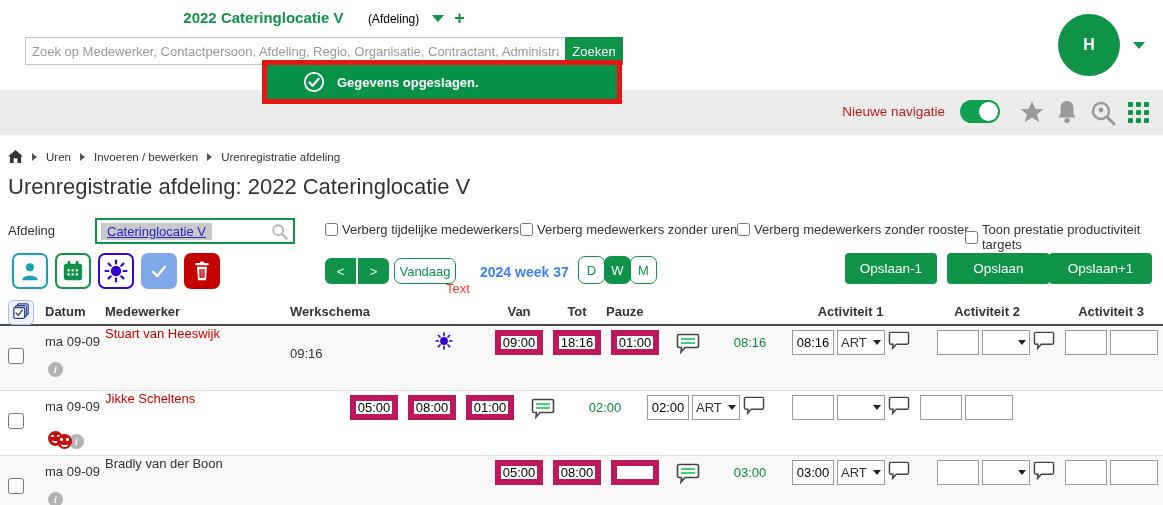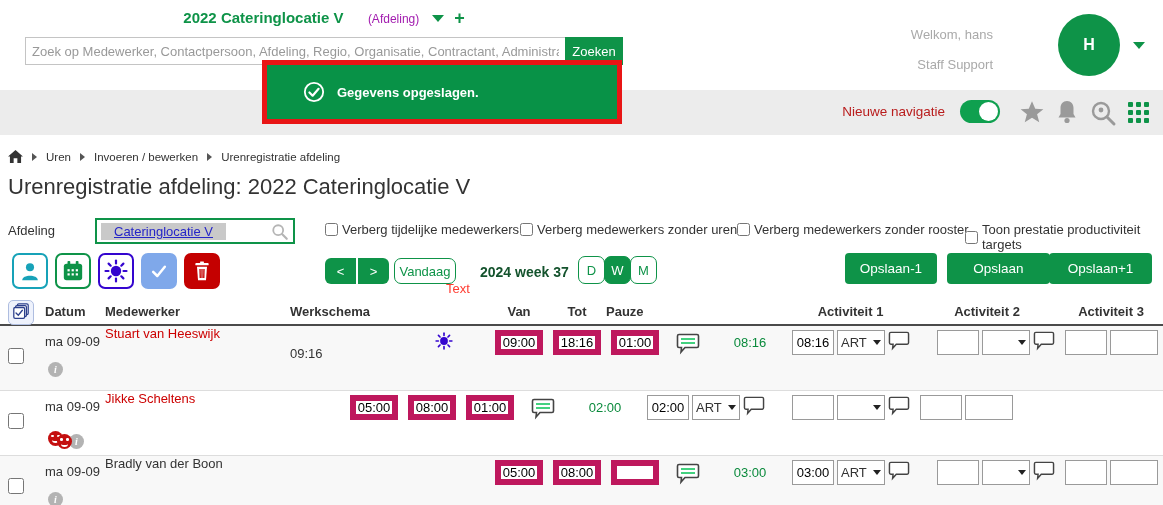--- a/index.html
+++ b/index.html
@@ -4,34 +4,34 @@
 <style>
   * { margin:0; padding:0; box-sizing:border-box; }
   html,body { width:1163px; height:505px; overflow:hidden; }
   body { font-family:"Liberation Sans", sans-serif; background:#fff; position:relative; color:#333; }
 
   
   .top-header { position:absolute; left:0; top:0; width:1163px; height:90px; background:#fff; }
   .center-cluster { position:absolute; left:25px; top:8px; width:598px; }
   .context-row { text-align:center; padding-bottom:8px; white-space:nowrap; }
   .context-title { color:#0e9348; font-weight:bold; font-size:15px; }
-  .context-suffix { color:#a21caf; font-size:12px; margin-left:20px; }
+  .context-suffix { color:#000000; font-size:12px; margin-left:20px; }
   .caret-down-green { display:inline-block; width:0; height:0; border-left:6px solid transparent; border-right:6px solid transparent; border-top:7px solid #0e9348; margin:0 6px 1px 8px; vertical-align:middle; }
   .plus-glyph { color:#0e9348; font-weight:bold; font-size:18px; vertical-align:middle; cursor:pointer; }
   .search-row { display:flex; }
   .global-search { flex:1; height:28px; border:1px solid #c4c4c4; border-right:none; font-size:13px; text-align:center; color:#555; padding:0 6px; font-family:"Liberation Sans",sans-serif; }
   .global-search::placeholder { color:#999; }
   .search-btn { width:58px; height:28px; background:#0e9348; color:#fff; border:none; font-size:13px; cursor:pointer; font-family:"Liberation Sans",sans-serif; }
 
   .welcome-block { position:absolute; right:170px; top:20px; text-align:right; color:#a9a9a9; font-size:13px; line-height:30px; }
   .avatar { position:absolute; right:43px; top:14px; width:62px; height:62px; border-radius:50%; background:#0e9348; color:#fff; font-weight:bold; font-size:16px; display:flex; align-items:center; justify-content:center; cursor:pointer; }
   .avatar-caret { position:absolute; right:18px; top:42px; width:0; height:0; border-left:6px solid transparent; border-right:6px solid transparent; border-top:7px solid #0e9348; cursor:pointer; }
 
   
-  .toast { position:absolute; left:262px; top:60px; width:360px; height:64px; background:#089247; border:5px solid #e81515; display:flex; align-items:center; padding-left:36px; z-index:30; }
+  .toast { position:absolute; left:262px; top:60px; width:360px; height:44px; background:#089247; border:5px solid #e81515; display:flex; align-items:center; padding-left:36px; z-index:30; }
   .toast-check { width:22px; height:22px; margin-right:12px; flex:0 0 auto; }
   .toast-msg { color:#fff; font-size:13px; font-weight:bold; }
 
   
   .nav-bar { position:absolute; left:0; top:90px; width:1163px; height:45px; background:#ececec; }
   .newnav-label { position:absolute; right:218px; top:14px; font-size:13.5px; color:#b91c1c; }
   .toggle { position:absolute; right:163px; top:10px; width:40px; height:23px; background:#0fa04f; border-radius:12px; cursor:pointer; }
   .toggle::after { content:""; position:absolute; right:2px; top:2px; width:19px; height:19px; background:#fff; border-radius:50%; }
   .nav-icon { position:absolute; top:9px; cursor:pointer; }
   .icon-star { right:118px; }
@@ -44,40 +44,40 @@
   .breadcrumb { position:absolute; left:8px; top:150px; font-size:11.5px; color:#333; display:flex; align-items:center; gap:9px; }
   .crumb { cursor:pointer; }
   .crumb-sep { width:0; height:0; border-top:4px solid transparent; border-bottom:4px solid transparent; border-left:5px solid #555; }
 
   .page-title { position:absolute; left:8px; top:174px; font-size:22px; font-weight:normal; color:#333; }
 
   
   .filter-row { position:absolute; left:0; top:218px; width:1163px; height:26px; font-size:13px; }
   .afdeling-label { position:absolute; left:8px; top:5px; }
   .afdeling-input { position:absolute; left:95px; top:0; width:200px; height:26px; border:2px solid #0e9348; background:#fff; display:flex; align-items:center; padding:0 4px; cursor:text; }
-  .selection { background:#c9c9c9; color:#2525c8; text-decoration:underline; font-size:13px; padding:1px 13px; }
+  .selection { background:#c9c9c9; color:#2525c8; text-decoration:underline; font-size:13px; padding:1px 6px; }
   .afdeling-mag { position:absolute; right:4px; top:3px; }
   .cb-group { position:absolute; top:4px; display:flex; align-items:center; }
   .cb-group input { width:13px; height:13px; margin-right:4px; }
   .cb-0 { left:325px; } .cb-1 { left:520px; } .cb-2 { left:737px; } .cb-3 { left:965px; }
 
   
   .toolbar-row { position:absolute; left:0; top:253px; width:1163px; height:42px; }
   .tool-btn { position:absolute; top:0; width:36px; height:36px; border-radius:7px; background:#fff; display:flex; align-items:center; justify-content:center; cursor:pointer; }
   .tb-person { left:12px; border:2px solid #17a2b8; }
   .tb-calendar { left:55px; border:2px solid #0e9348; }
   .tb-sun { left:98px; border:2px solid #3405cf; }
   .tb-check { left:141px; border:2px solid #7fa8ea; background:#7fa8ea; }
   .tb-trash { left:184px; border:2px solid #c40000; background:#c40000; }
 
   .nav-prev { position:absolute; left:325px; top:5px; width:31px; height:26px; background:#0e9348; color:#fff; border:none; border-radius:6px 0 0 6px; font-size:13px; cursor:pointer; }
   .nav-next { position:absolute; left:358px; top:5px; width:31px; height:26px; background:#0e9348; color:#fff; border:none; border-radius:0 6px 6px 0; font-size:13px; cursor:pointer; }
   .nav-today { position:absolute; left:394px; top:5px; width:62px; height:26px; background:#fff; color:#0e9348; border:1px solid #0e9348; border-radius:7px; font-size:13px; cursor:pointer; font-family:"Liberation Sans",sans-serif; }
   .annotation-text { position:absolute; left:446px; top:28px; color:#ff3b30; font-size:13px; }
-  .week-label { position:absolute; left:480px; top:11px; font-size:14px; font-weight:bold; color:#14532d; }
+  .week-label { position:absolute; left:480px; top:11px; font-size:14px; font-weight:bold; color:#3b82f6; }
   .seg-btn { position:absolute; top:3px; width:27px; height:28px; font-size:13px; border-radius:7px; cursor:pointer; font-family:"Liberation Sans",sans-serif; }
   .seg-off { background:#fff; color:#0e9348; border:1px solid #0e9348; }
   .seg-on { background:#0e9348; color:#fff; border:1px solid #0e9348; }
   .seg-d { left:578px; } .seg-w { left:604px; } .seg-m { left:630px; }
   .save-btn { position:absolute; top:0; height:31px; background:#0e9348; color:#fff; border:none; border-radius:4px; font-size:13.5px; cursor:pointer; font-family:"Liberation Sans",sans-serif; }
   .save-m1 { left:845px; width:92px; } .save-0 { left:947px; width:103px; } .save-p1 { left:1049px; width:103px; }
 
   
   .grid-table { position:absolute; left:0; top:299px; width:1200px; }
   .tr { display:flex; align-items:flex-start; position:relative; }
@@ -128,24 +128,20 @@
       <span class="context-suffix">(Afdeling)</span>
       <span class="caret-down-green"></span>
       <span class="plus-glyph">+</span>
     </div>
     <div class="search-row">
       <input class="global-search" type="text" placeholder="Zoek op Medewerker, Contactpersoon, Afdeling, Regio, Organisatie, Contractant, Administratie, Relati" style="">
       <button class="search-btn">Zoeken</button>
     </div>
   </div>
 
-  <div class="welcome-block">
-    <div>Welkom, hans</div>
-    <div>Staff Support</div>
-  </div>
   <div class="avatar">
     <span>H</span>
   </div>
   <div class="avatar-caret"></div>
 
   <div class="toast">
     <svg class="toast-check" viewBox="0 0 24 24">
       <circle cx="12" cy="12" r="10" fill="none" stroke="#fff" stroke-width="2"></circle>
       <path d="M7 12.5 L10.5 16 L17 8.5" fill="none" stroke="#fff" stroke-width="2.4" stroke-linecap="round" stroke-linejoin="round"></path>
     </svg>

